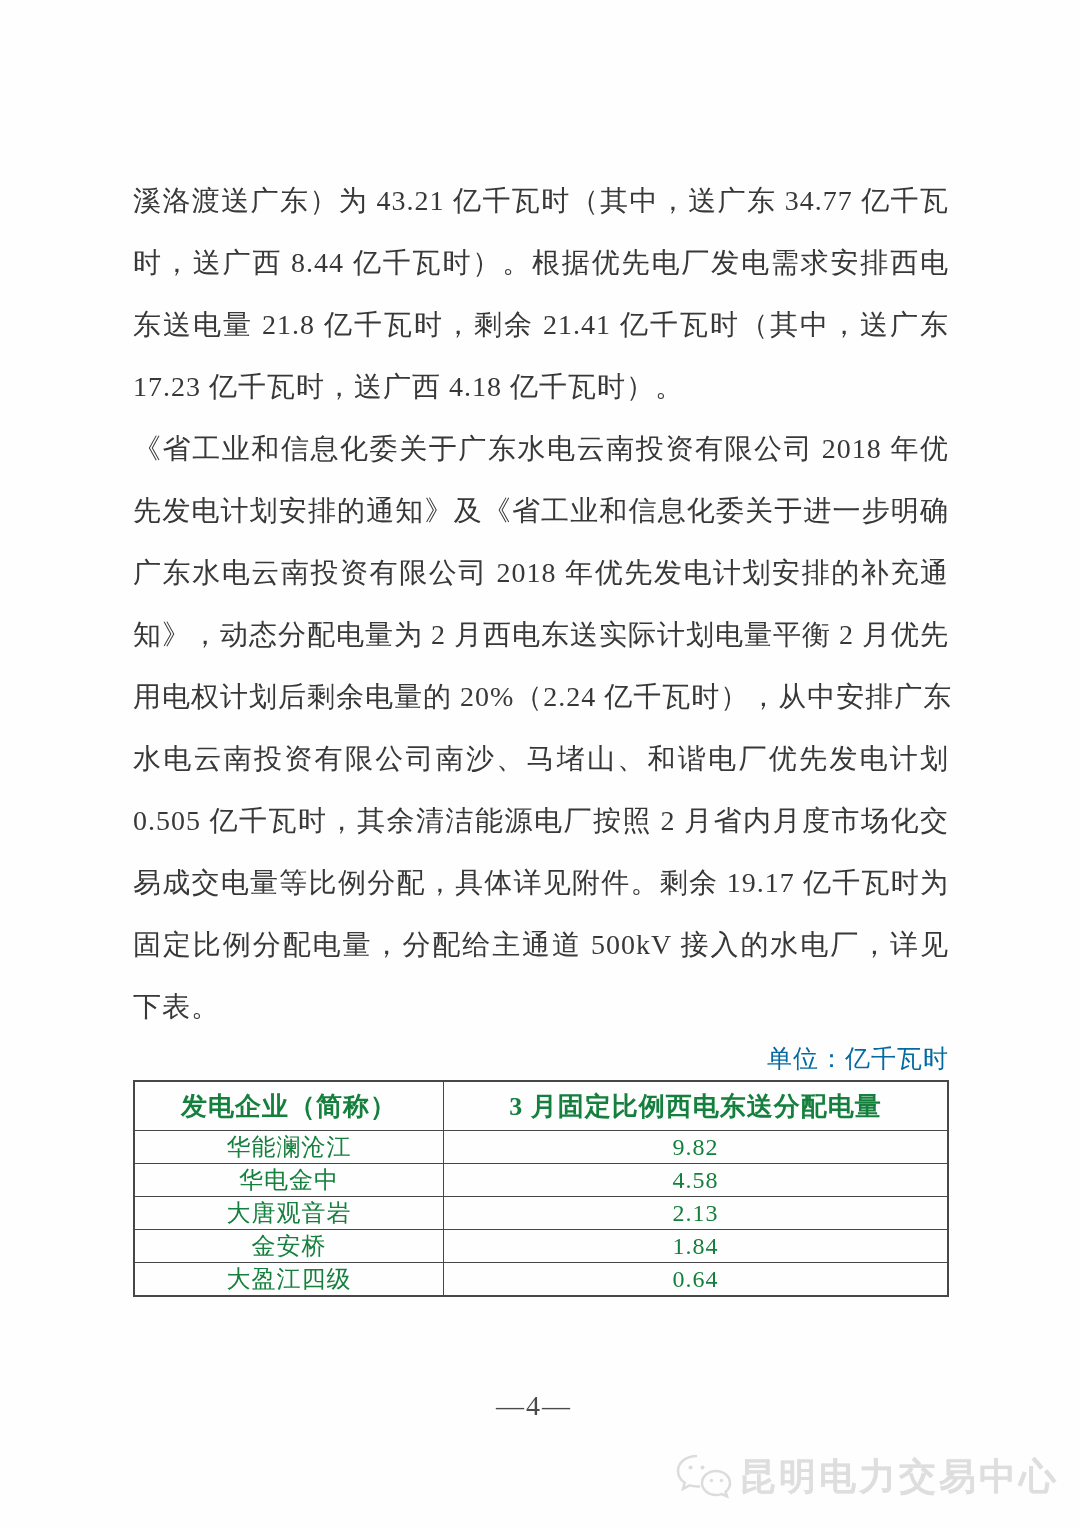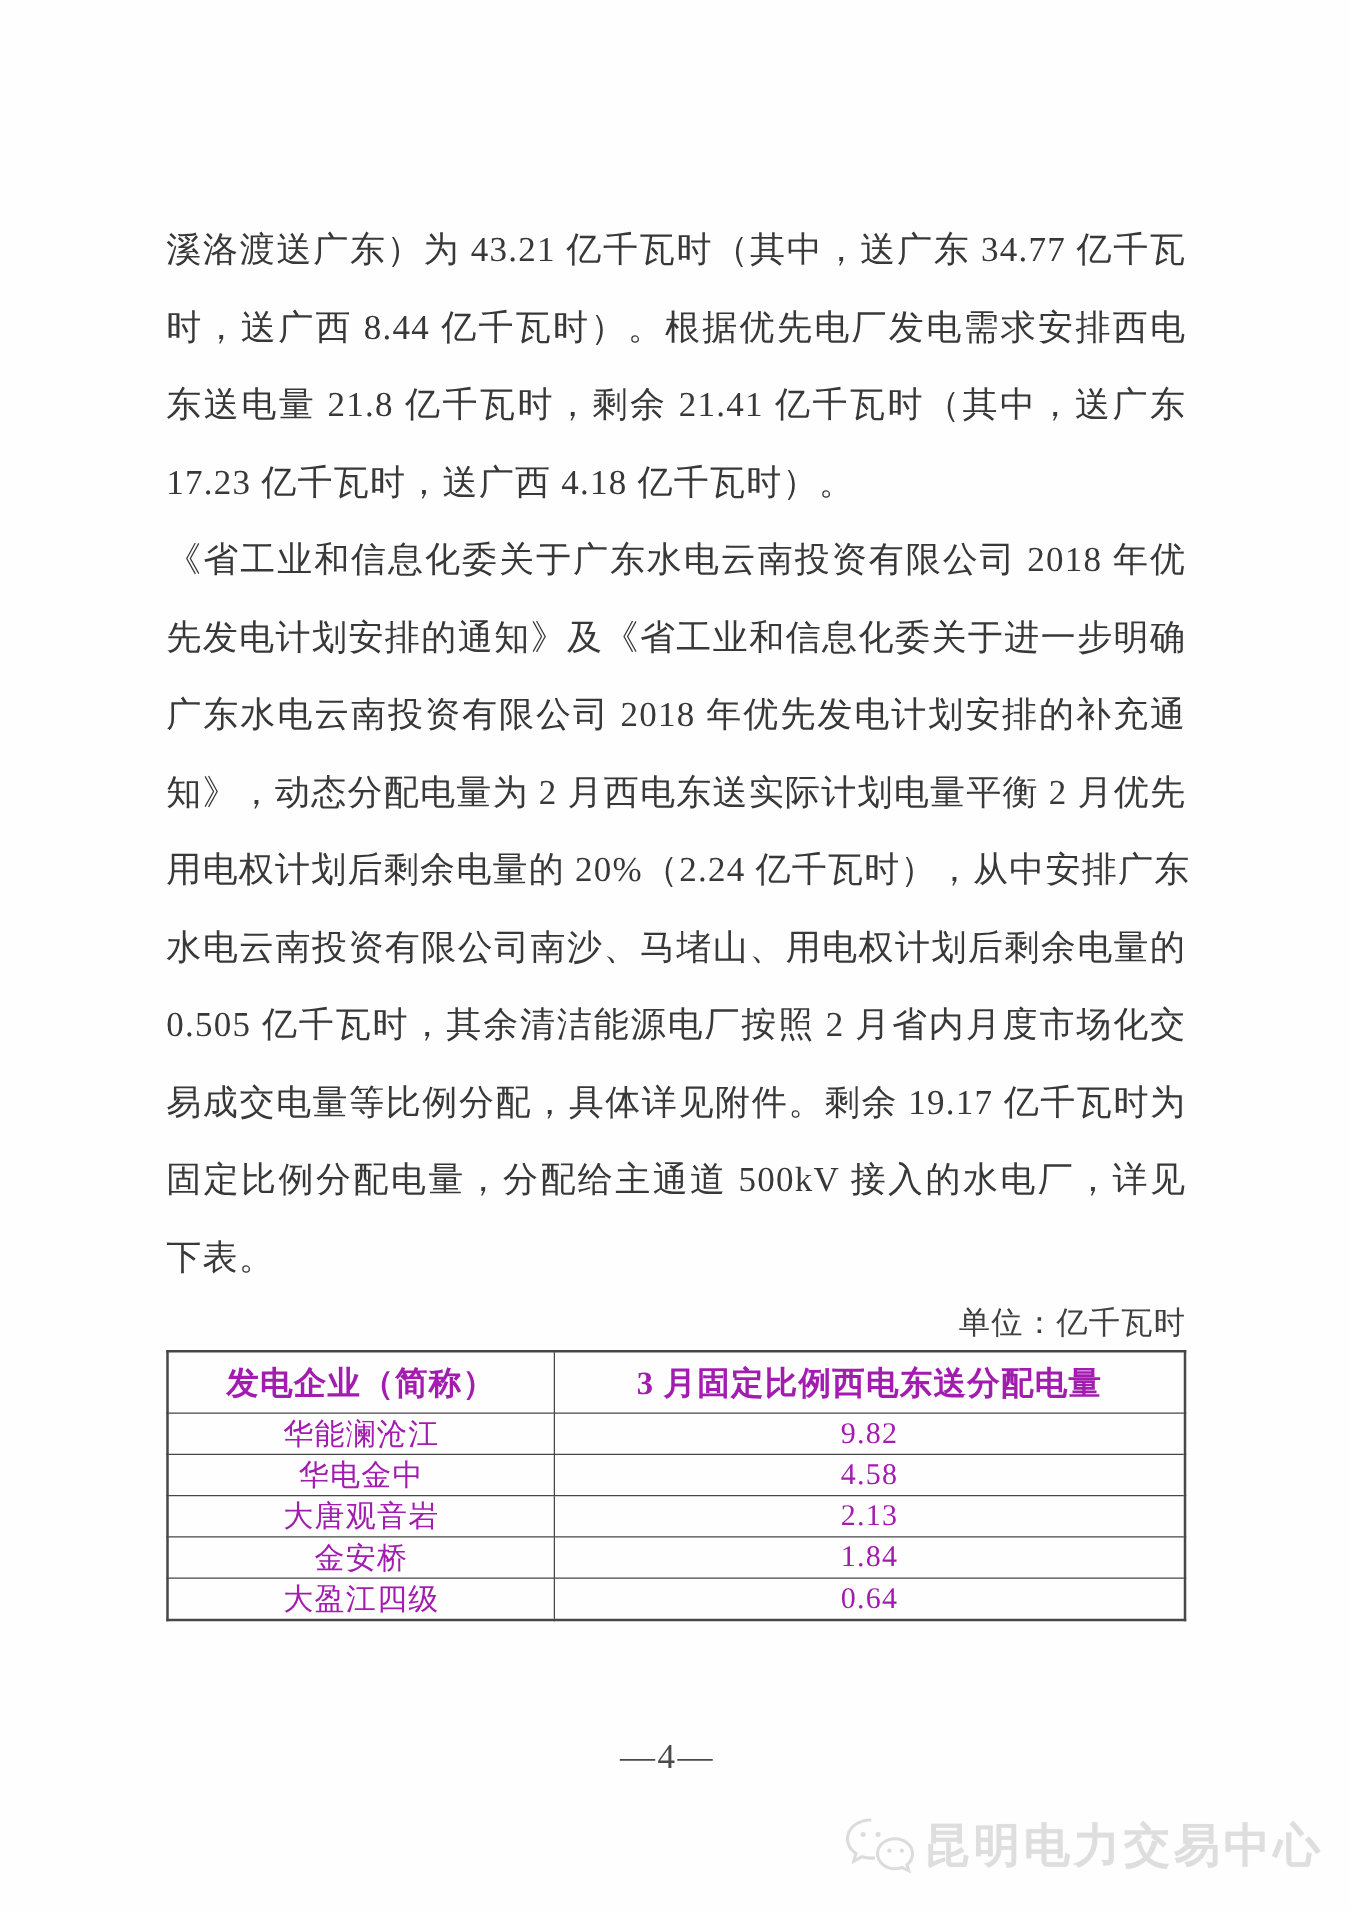--- a/index.html
+++ b/index.html
@@ -37,36 +37,36 @@
   }
   .line.indent {
     text-indent: 2em;
   }
   .unit-label {
     margin-top: 4px;
     height: 34px;
     line-height: 34px;
     font-size: 25px;
     text-align: right;
-    color: #404040;
+    color: #0369a1;
     letter-spacing: 1px;
   }
   table.alloc {
     margin-top: 4px;
     width: 100%;
     border-collapse: collapse;
     border: 2px solid #474747;
     table-layout: fixed;
   }
   table.alloc th, table.alloc td {
     border: 1px solid #474747;
     padding: 0;
     text-align: center;
     vertical-align: middle;
-    color: #a21caf;
+    color: #15803d;
   }
   table.alloc th {
     height: 48px;
     font-size: 26px;
     font-weight: bold;
     letter-spacing: 1px;
   }
   table.alloc td {
     height: 29px;
     font-size: 24px;
@@ -119,21 +119,21 @@
     <div>
         <div class="line">溪洛渡送广东）为 43.21 亿千瓦时（其中，送广东 34.77 亿千瓦</div>
         <div class="line">时，送广西 8.44 亿千瓦时）。根据优先电厂发电需求安排西电</div>
         <div class="line">东送电量 21.8 亿千瓦时，剩余 21.41 亿千瓦时（其中，送广东</div>
         <div class="line last">17.23 亿千瓦时，送广西 4.18 亿千瓦时）。</div>
         <div class="line">《省工业和信息化委关于广东水电云南投资有限公司 2018 年优</div>
         <div class="line">先发电计划安排的通知》及《省工业和信息化委关于进一步明确</div>
         <div class="line">广东水电云南投资有限公司 2018 年优先发电计划安排的补充通</div>
         <div class="line">知》，动态分配电量为 2 月西电东送实际计划电量平衡 2 月优先</div>
         <div class="line">用电权计划后剩余电量的 20%（2.24 亿千瓦时），从中安排广东</div>
-        <div class="line">水电云南投资有限公司南沙、马堵山、用电权计划后剩余电量的</div>
+        <div class="line">水电云南投资有限公司南沙、马堵山、和谐电厂优先发电计划</div>
         <div class="line">0.505 亿千瓦时，其余清洁能源电厂按照 2 月省内月度市场化交</div>
         <div class="line">易成交电量等比例分配，具体详见附件。剩余 19.17 亿千瓦时为</div>
         <div class="line">固定比例分配电量，分配给主通道 500kV 接入的水电厂，详见</div>
         <div class="line last">下表。</div>
       </div>
 
     <div class="unit-label">单位：亿千瓦时</div>
 
     <table class="alloc">
       <thead>

